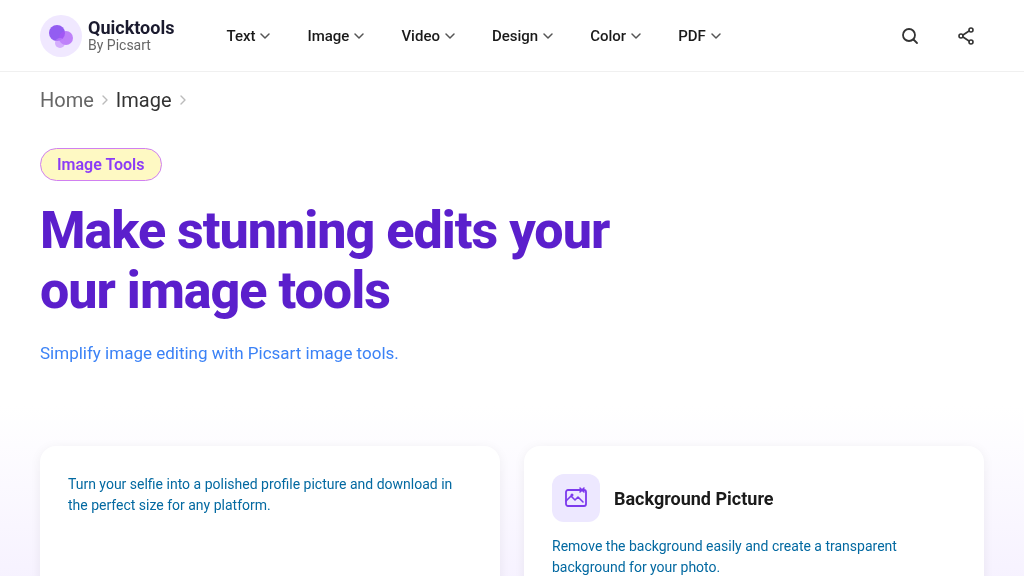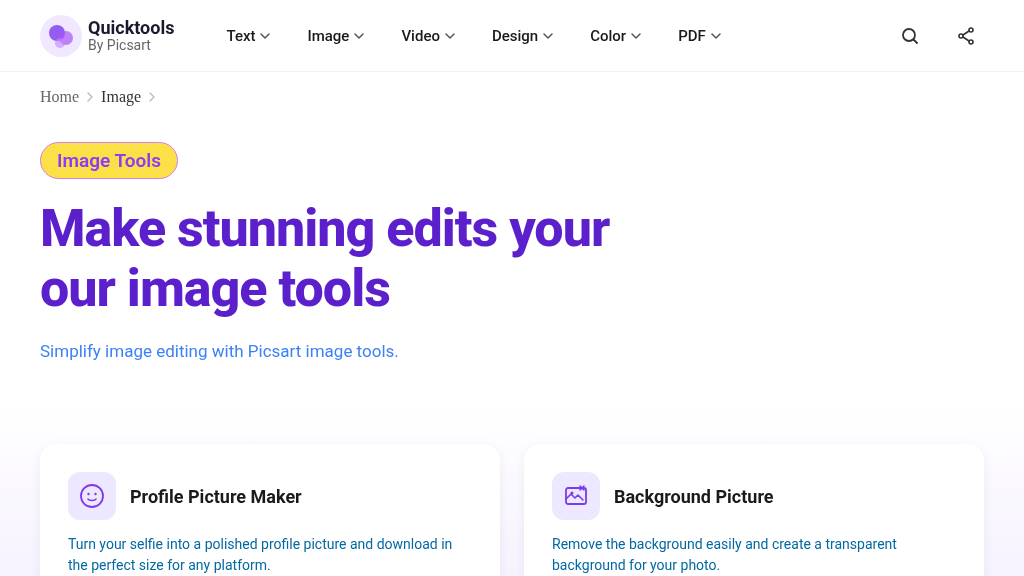--- a/index.html
+++ b/index.html
@@ -87,23 +87,22 @@
       cursor: pointer;
       border-radius: 50%;
     }
 
     
     .breadcrumb {
       display: flex;
       align-items: center;
       gap: 8px;
       padding: 16px 40px;
-      font-size: 16px;
+      font-size: 20px;
       color: #666;
-      font-family: Liberation Serif, serif;
     }
 
     .breadcrumb-sep {
       color: #ccc;
       font-size: 12px;
     }
 
     .breadcrumb a {
       color: #666;
       text-decoration: none;
@@ -114,26 +113,26 @@
     
     .hero {
       padding: 20px 40px 40px;
       max-width: 700px;
     }
 
     .tag-badge {
       display: inline-block;
       padding: 6px 16px;
       border-radius: 20px;
-      font-size: 19px;
+      font-size: 16px;
       font-weight: 600;
       margin-bottom: 20px;
       border: 1.5px solid #d080f0;
       color: #8b3cf7;
-      background: #fde047;
+      background: #fef9c3;
     }
 
     .hero-title {
       font-size: 52px;
       font-weight: 800;
       color: #5b1fcc;
       line-height: 1.15;
       margin-bottom: 20px;
       letter-spacing: -1px;
     }
@@ -278,31 +277,20 @@
 </div>
 
 <div class="hero">
   <span class="tag-badge">Image Tools</span>
   <h1 class="hero-title">Make stunning edits your our image tools</h1>
   <p class="hero-subtitle">Simplify image editing with Picsart image tools.</p>
 </div>
 
 <div class="cards-section">
   <div class="card">
-    <div class="card-header">
-      <div class="card-icon">
-        <svg width="26" height="26" viewBox="0 0 26 26" fill="none">
-          <circle cx="13" cy="13" r="11" stroke="#7c3aed" stroke-width="1.8"></circle>
-          <circle cx="9.5" cy="11" r="1.2" fill="#7c3aed"></circle>
-          <circle cx="16.5" cy="11" r="1.2" fill="#7c3aed"></circle>
-          <path d="M9 16c1 2 7 2 8 0" stroke="#7c3aed" stroke-width="1.6" stroke-linecap="round"></path>
-        </svg>
-      </div>
-      <span class="card-title">Profile Picture Maker</span>
-    </div>
     <p class="card-desc">Turn your selfie into a polished profile picture and download in the perfect size for any platform.</p>
   </div>
 
   <div class="card">
     <div class="card-header">
       <div class="card-icon">
         <svg width="26" height="26" viewBox="0 0 26 26" fill="none">
           <rect x="3" y="5" width="20" height="16" rx="2" stroke="#7c3aed" stroke-width="1.8"></rect>
           <path d="M3 16l5-5 4 4 3-3 5 5" stroke="#7c3aed" stroke-width="1.6" stroke-linecap="round" stroke-linejoin="round"></path>
           <circle cx="9" cy="10" r="1.5" fill="#7c3aed"></circle>

